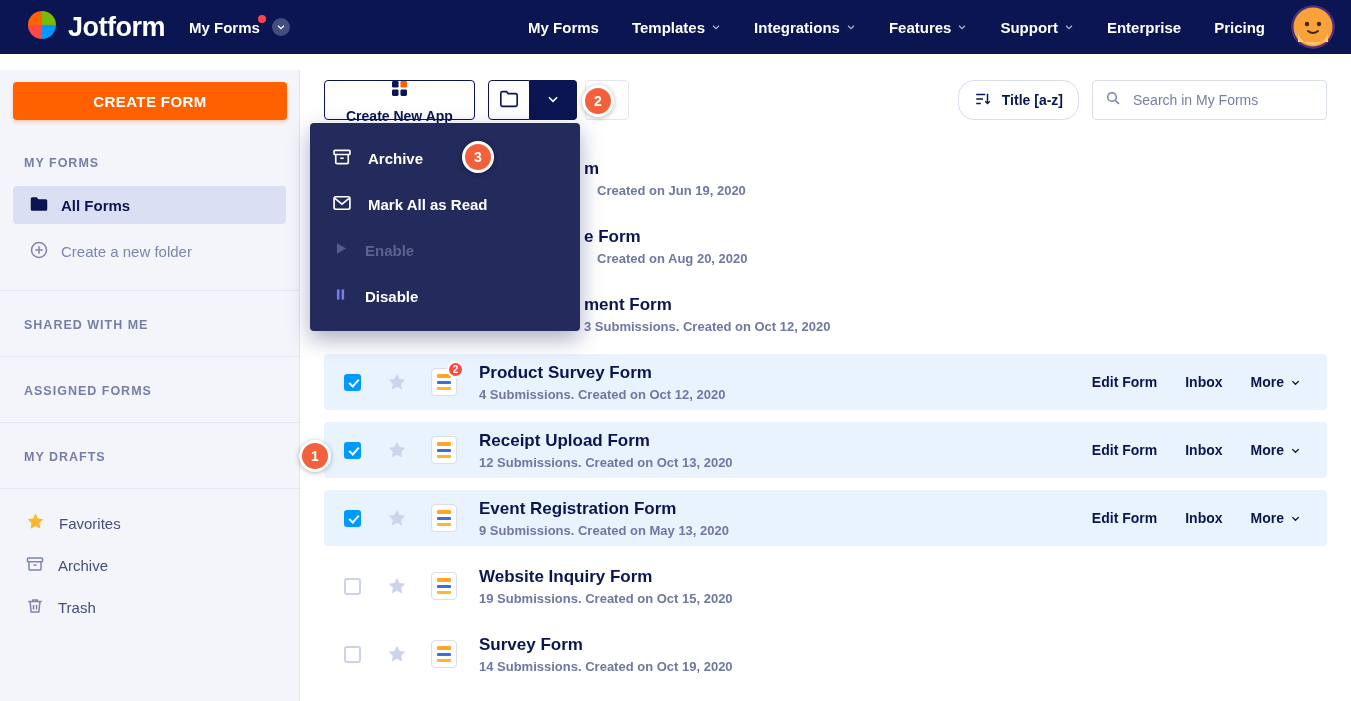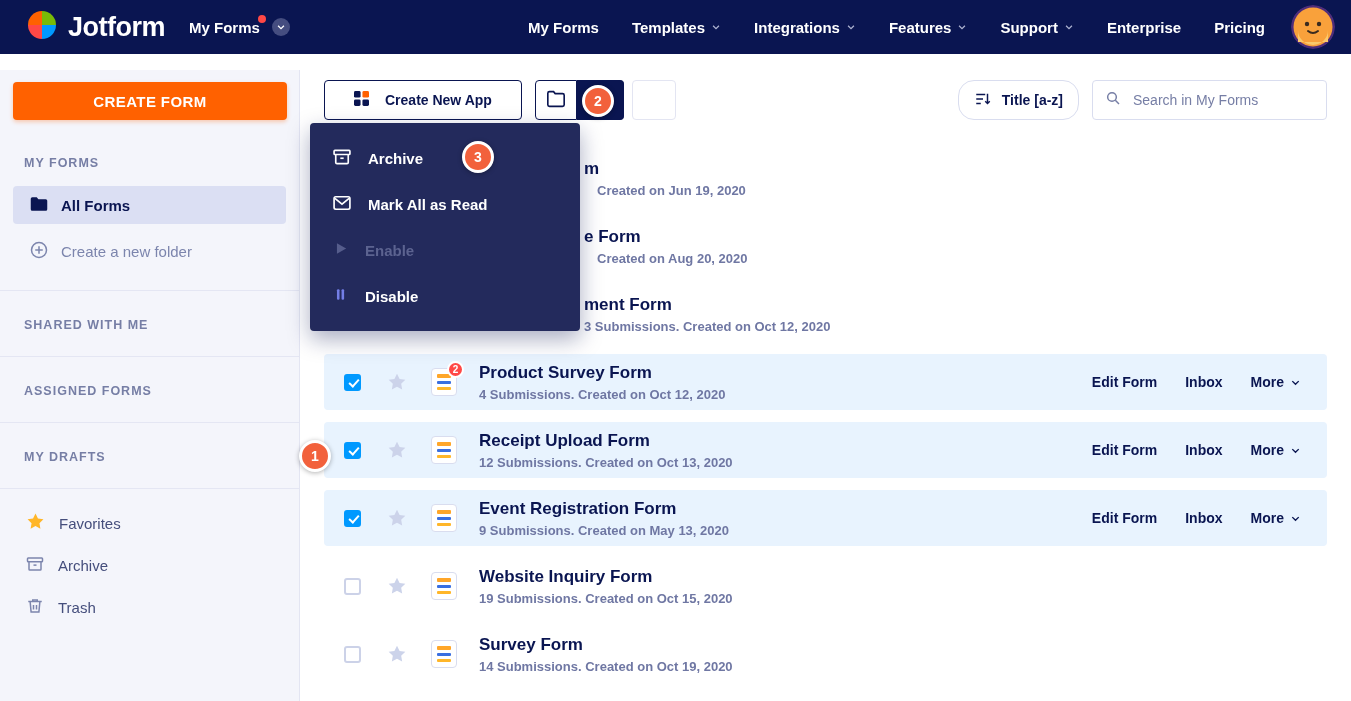--- a/index.html
+++ b/index.html
@@ -58,23 +58,23 @@
     height:42px; display:flex; align-items:center; gap:14px; padding:0 26px;
     color:#454e7c; font-size:15px; cursor:pointer;
   }
 
   
   .toolbar {
     position:absolute; top:80px; left:324px; right:24px; height:40px;
     display:flex; align-items:center; z-index:20;
   }
   .btn-create-app {
-    height:40px; padding:0 29px; background:#fff; border:1px solid #0a1551;
-    border-radius:4px; display:flex; align-items:center; gap:16px;
-    color:#0a1551; font-family:inherit; font-size:14px; font-weight:bold; cursor:pointer;
+    height:40px; padding:0 21px; background:#fff; border:1px solid #0a1551;
+    border-radius:4px; display:flex; align-items:center; gap:9px;
+    color:#0a1551; font-family:inherit; font-size:14px; font-weight:bold; cursor:pointer;flex-direction:column;
   }
   .split { display:flex; margin-left:13px; }
   .btn-folder {
     width:42px; height:40px; background:#fff; border:1px solid #0a1551;
     border-radius:4px 0 0 4px; display:flex; align-items:center; justify-content:center; cursor:pointer;
   }
   .btn-caret {
     width:47px; height:40px; background:#0a1551; border:1px solid #0a1551;
     border-left:none; border-radius:0 4px 4px 0;
     display:flex; align-items:center; justify-content:center; cursor:pointer;

